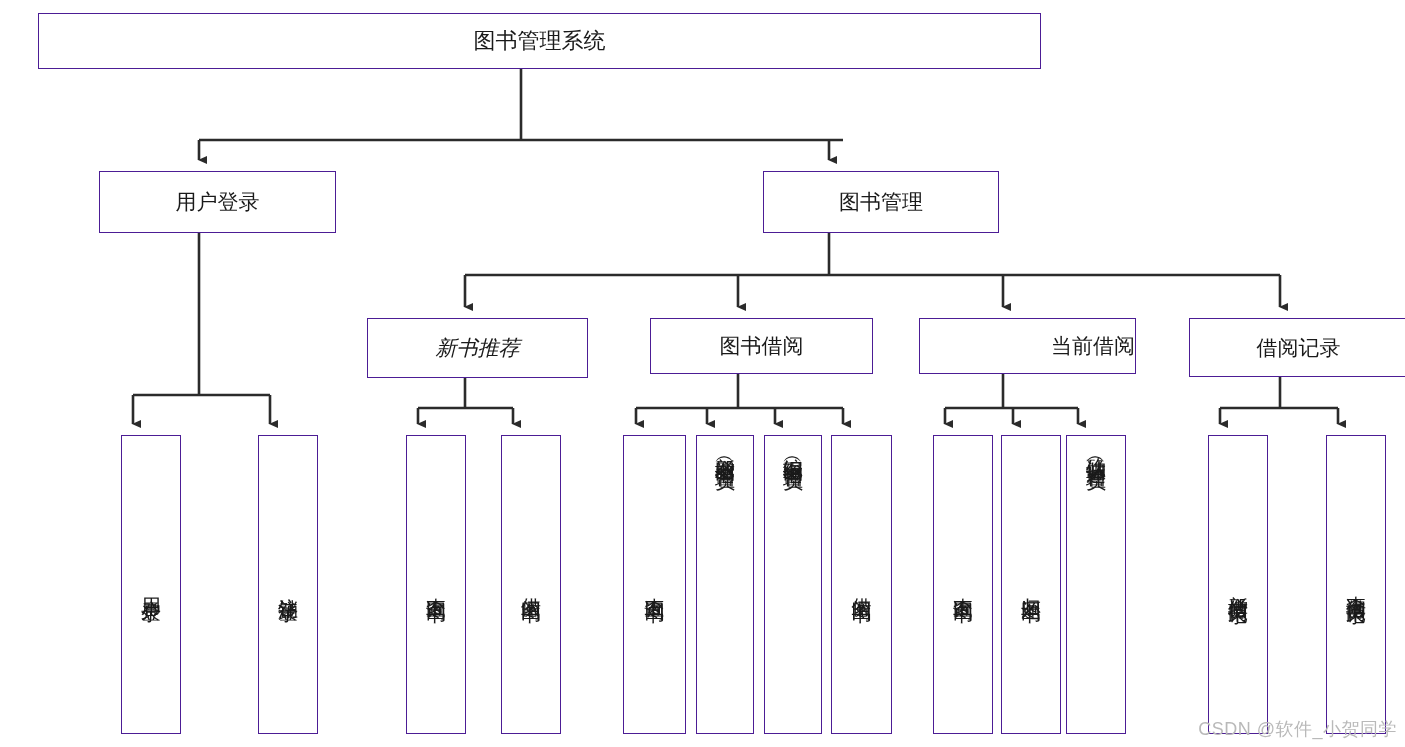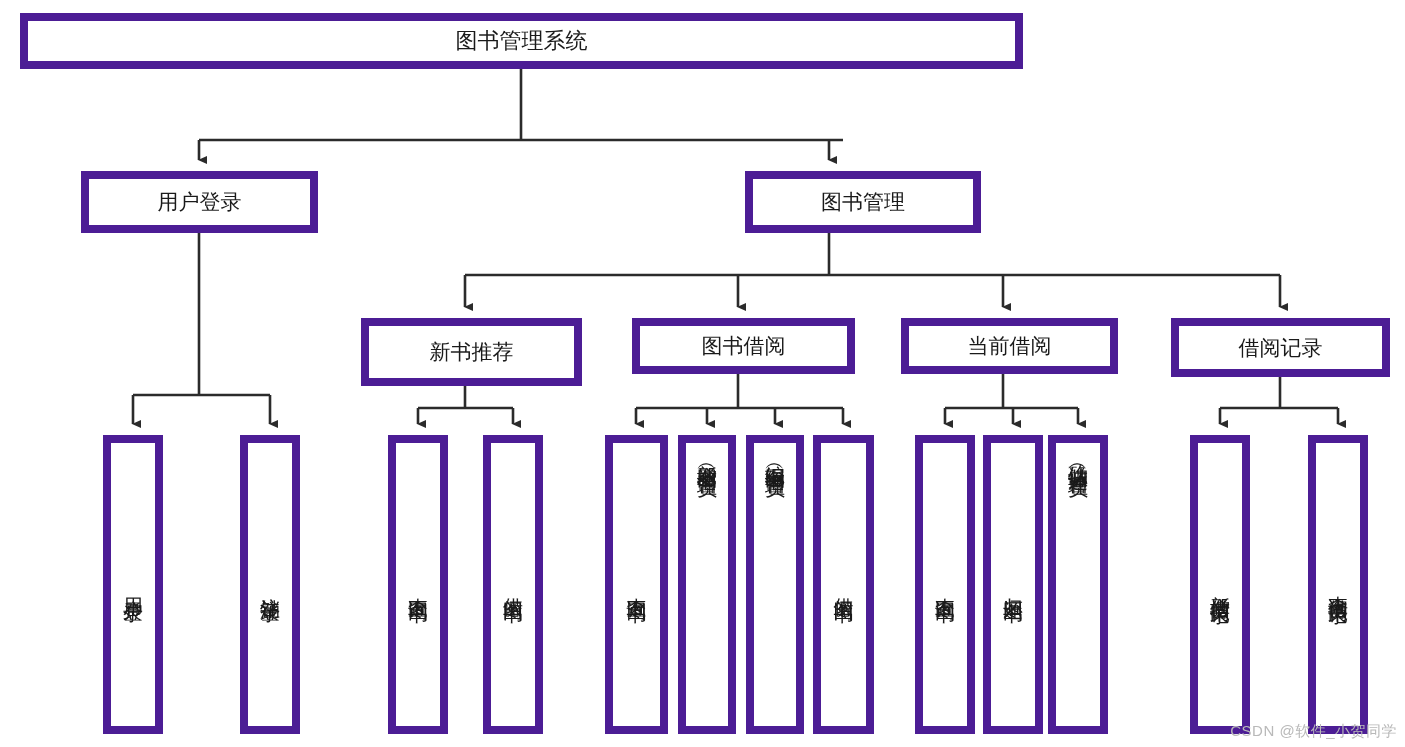--- a/index.html
+++ b/index.html
@@ -13,26 +13,27 @@
   #canvas {
     position: relative;
     width: 1405px;
     height: 747px;
     background: #ffffff;
     overflow: hidden;
   }
   .node {
     position: absolute;
     box-sizing: border-box;
-    border: 8px solid #4c1d95;
+    border: 1px solid #4c1d95;
     background: #ffffff;
     display: flex;
     align-items: center;
     justify-content: center;
     color: #1a1a1a;
+    margin-left: 18px;
   }
   .node.root {
     font-size: 22px;
   }
   .node.lvl2 {
     font-size: 21px;
   }
   .node.lvl3 {
     font-size: 21px;
   }
@@ -65,21 +66,21 @@
     left: 0;
     top: 0;
     width: 1405px;
     height: 747px;
     pointer-events: none;
   }
   .watermark {
     position: absolute;
     right: 8px;
     bottom: 6px;
-    font-size: 15px;
+    font-size: 18px;
     color: #b9b9b9;
     letter-spacing: 0.5px;
     white-space: nowrap;
   }
 </style>
 </head>
 <body>
 
 <div id="canvas">
 
@@ -137,27 +138,27 @@
     <span>图书管理系统</span>
   </div>
 
   <div class="node lvl2" style="left:81px; top:171px; width:237px; height:62px;">
     <span>用户登录</span>
   </div>
   <div class="node lvl2" style="left:745px; top:171px; width:236px; height:62px;">
     <span>图书管理</span>
   </div>
 
-  <div class="node lvl3" style="left:361px; top:318px; width:221px; height:68px;">
+  <div class="node lvl3" style="left:349px; top:318px; width:221px; height:60px;font-style:italic;">
     <span>新书推荐</span>
   </div>
   <div class="node lvl3" style="left:632px; top:318px; width:223px; height:56px;font-family:Liberation Serif, serif;">
     <span>图书借阅</span>
   </div>
-  <div class="node lvl3" style="left:901px; top:318px; width:217px; height:56px;">
+  <div class="node lvl3" style="left:901px; top:318px; width:217px; height:56px;justify-content:flex-end;">
     <span>当前借阅</span>
   </div>
   <div class="node lvl3" style="left:1171px; top:318px; width:219px; height:59px;">
     <span>借阅记录</span>
   </div>
 
   <div class="node leaf" style="left:103px; top:435px; width:60px; height:299px;">
     <div class="leaf-inner">
         <span class="vtext">用户登录</span>
       </div>

